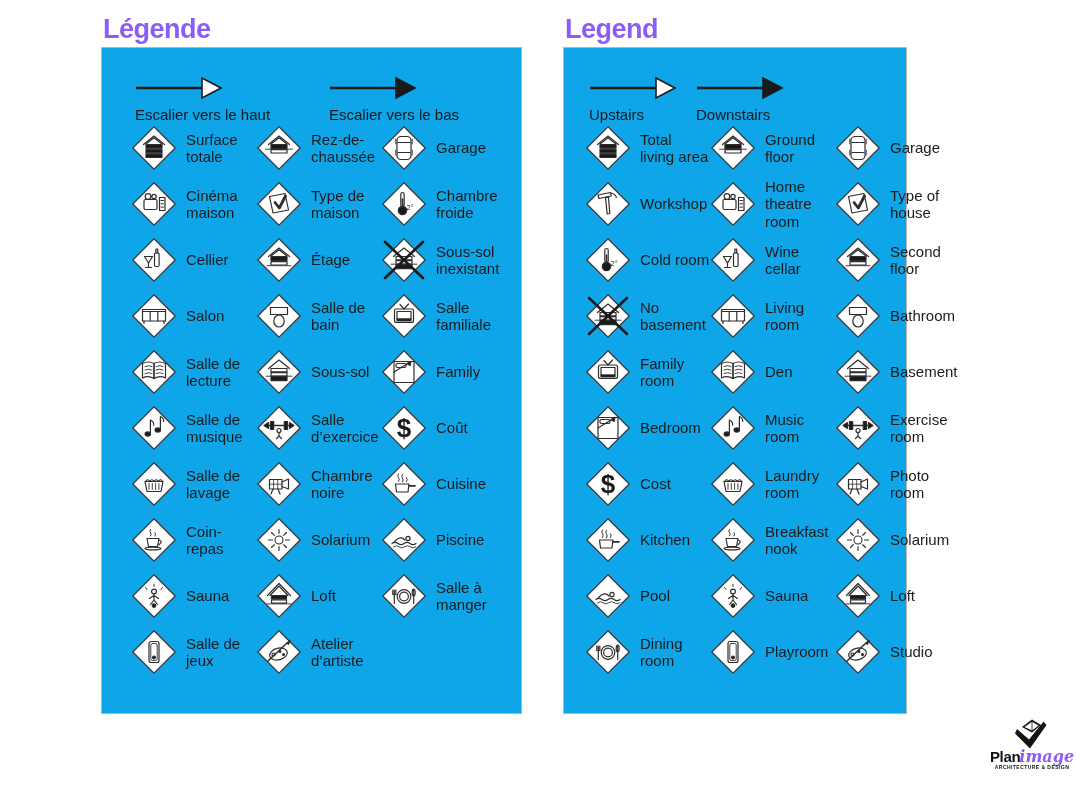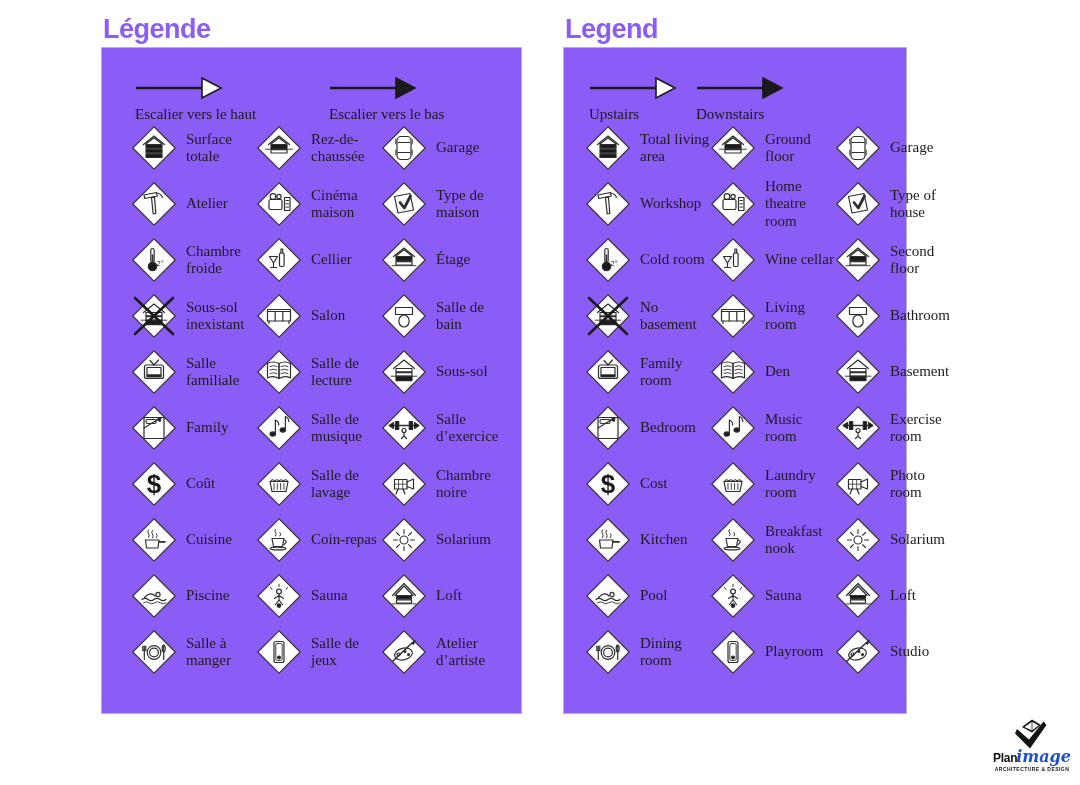--- a/index.html
+++ b/index.html
@@ -8,42 +8,42 @@
     background:#ffffff;color:#1a1a1a;
     font-family:"Liberation Sans", sans-serif;
   }
   .title{
     position:absolute;top:14px;font-size:27px;font-weight:700;
     letter-spacing:-0.5px;color:#8b5cf6;
   }
   #title-fr{left:103px;}
   #title-en{left:565px;text-align:center;}
   .panel{
-    position:absolute;top:47px;height:667px;background:#8b5cf6;
-    border:1px solid #b5b5b5;box-sizing:border-box;font-family:Liberation Serif, serif;
+    position:absolute;top:47px;height:667px;background:#0ea5e9;
+    border:1px solid #b5b5b5;box-sizing:border-box;
   }
   #panel-fr{left:101px;width:421px;}
   #panel-en{left:563px;width:344px;}
   .arrow-block{position:absolute;top:28px;}
   .arrow-svg{display:block;}
   .arrow-label{font-size:15px;margin-top:6px;white-space:nowrap;color:#1a1a1a;}
   .grid{
     position:absolute;top:72px;display:grid;
     grid-template-columns:125px 125px 135px;grid-auto-rows:56px;
   }
   #panel-fr .grid{left:29px;}
   #panel-en .grid{left:21px;}
   .cell{display:flex;align-items:center;gap:9px;}
   .sym{width:46px;height:46px;flex:0 0 46px;display:block;}
   .lbl{font-size:15px;line-height:17.5px;width:70px;color:#1c1c1c;}
   #logo{position:absolute;left:984px;top:716px;width:96px;text-align:center;}
   #logo-graphic{display:block;margin:0 auto;width:46px;height:36px;}
   #logo-text{line-height:13px;margin-top:-2px;white-space:nowrap;}
-  #logo-plan{font-weight:800;font-size:12px;letter-spacing:-0.3px;color:#111;}
-  #logo-image{font-family:"DejaVu Serif", serif;font-style:italic;font-weight:700;font-size:16px;margin-left:-1px;color:#1d4ed8;}
+  #logo-plan{font-weight:800;font-size:15px;letter-spacing:-0.3px;color:#111;}
+  #logo-image{font-family:"DejaVu Serif", serif;font-style:italic;font-weight:700;font-size:16px;margin-left:-1px;color:#8b5cf6;}
   #logo-sub{font-size:5px;letter-spacing:0.45px;color:#131313;font-weight:600;margin-top:1px;}
 </style>
 </head>
 <body>
 
 <svg width="0" height="0" style="position:absolute" aria-hidden="true">
   <defs>
     <symbol id="d-base" viewBox="0 0 46 46">
       <polygon points="23,1.8 44.2,23 23,44.2 1.8,23" fill="#ffffff" stroke="#3c3c3c" stroke-width="1.3"></polygon>
     </symbol>
@@ -360,27 +360,20 @@
       <div class="cell">
         <svg viewBox="0 0 46 46" class="sym">
           <use href="#d-base"></use>
           <use href="#i-garage"></use>
         </svg>
         <div class="lbl">Garage</div>
       </div>
       <div class="cell">
         <svg viewBox="0 0 46 46" class="sym">
           <use href="#d-base"></use>
-          <use href="#i-workshop"></use>
-        </svg>
-        <div class="lbl">Atelier</div>
-      </div>
-      <div class="cell">
-        <svg viewBox="0 0 46 46" class="sym">
-          <use href="#d-base"></use>
           <use href="#i-home-theatre"></use>
         </svg>
         <div class="lbl">Cinéma maison</div>
       </div>
       <div class="cell">
         <svg viewBox="0 0 46 46" class="sym">
           <use href="#d-base"></use>
           <use href="#i-type-of-house"></use>
         </svg>
         <div class="lbl">Type de maison</div>

